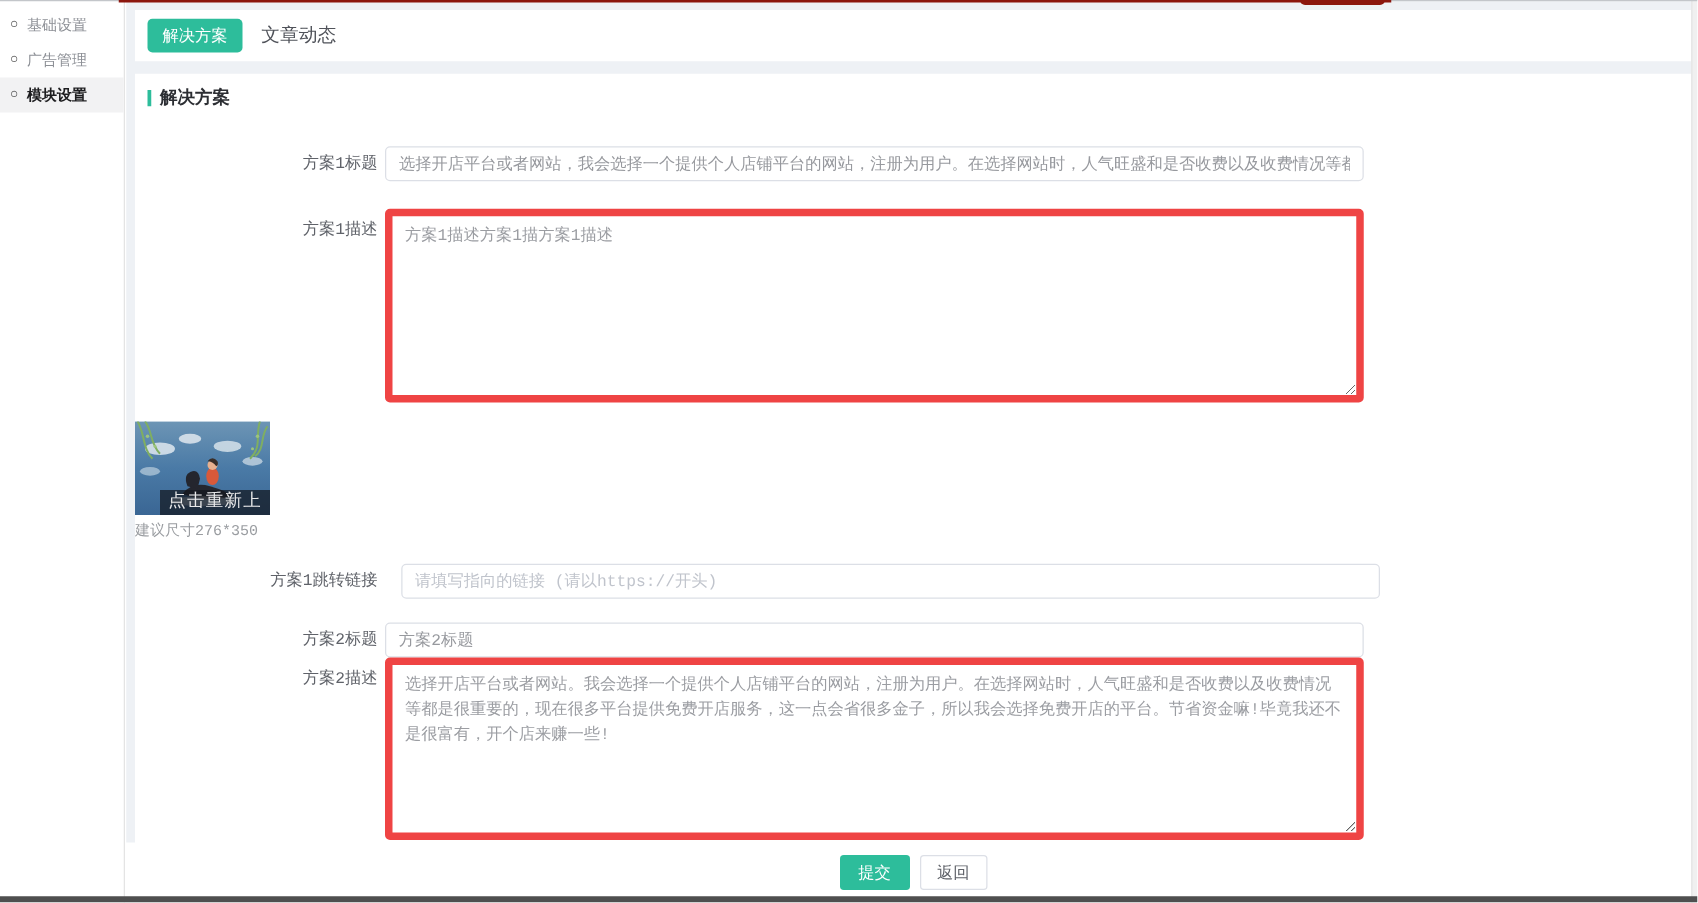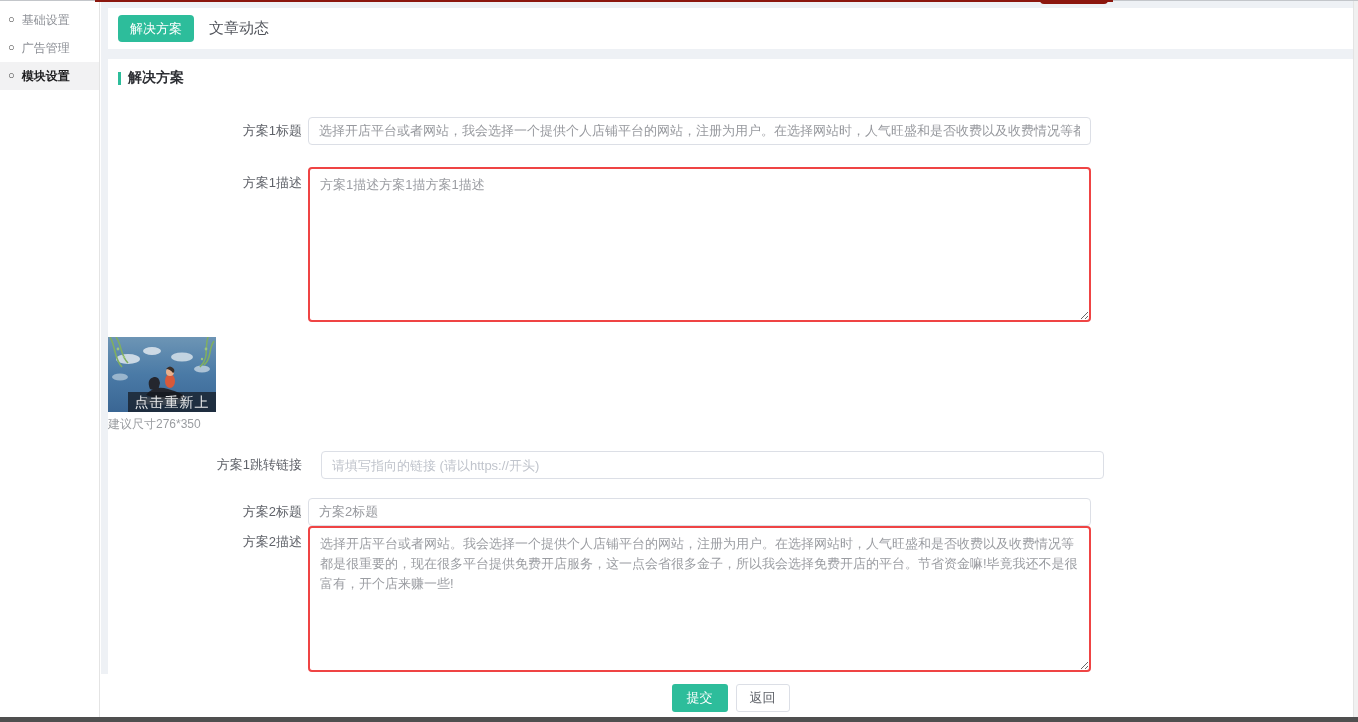--- a/index.html
+++ b/index.html
@@ -38,33 +38,33 @@
     border:none; border-radius:4px; color:#ffffff; font-size:13px; cursor:pointer;
     font-family:inherit; }
   .tab-inactive { margin-left:15px; font-size:15px; color:#50535a; cursor:pointer; }
 
   .panel { position:relative; margin:10px 0 0 7px; width:1245px; height:658px; background:#ffffff; overflow:hidden; }
 
   .section-title { display:flex; align-items:center; gap:7px; padding:10px 0 0 10px; }
   .section-bar { width:3px; height:13px; background:var(--accent); }
   .section-text { font-size:14px; font-weight:bold; color:#2c2e33; }
 
-  .form-row { display:flex; }
+  .form-row { display:flex;font-family:Liberation Mono, monospace; }
   .form-label { width:200px; text-align:right; padding-right:6px; font-size:13px; color:#5f6269;
     flex:0 0 200px; }
   .row-input .form-label { line-height:28px; }
   .row-textarea .form-label { padding-top:7px; }
   .row-image .form-label { padding-top:5px; }
 
   .text-input { width:783px; height:28px; border:1px solid #dcdfe6; border-radius:4px;
     padding:0 10px; font-size:13px; color:#97999e; background:#ffffff; outline:none;
     font-family:inherit; white-space:nowrap; overflow:hidden; text-overflow:clip; }
   .text-input::placeholder { color:#c0c4cc; }
 
-  .textarea { width:783px; border:2px solid #ef4444; border-radius:4px; padding:6px 10px;
+  .textarea { width:783px; border:6px solid #ef4444; border-radius:4px; padding:6px 10px;
     font-size:13px; line-height:20px; color:#9b9da2; background:#ffffff; outline:none;
     resize:vertical; font-family:inherit; }
   .ta-1 { height:155px; }
   .ta-2 { height:146px; }
 
   .row1 { margin-top:30px; }
   .row2 { margin-top:22px; }
   .row3 { margin-top:15px; }
   .row4 { margin-top:18px;gap:13px; }
   .row5 { margin-top:19px; }

